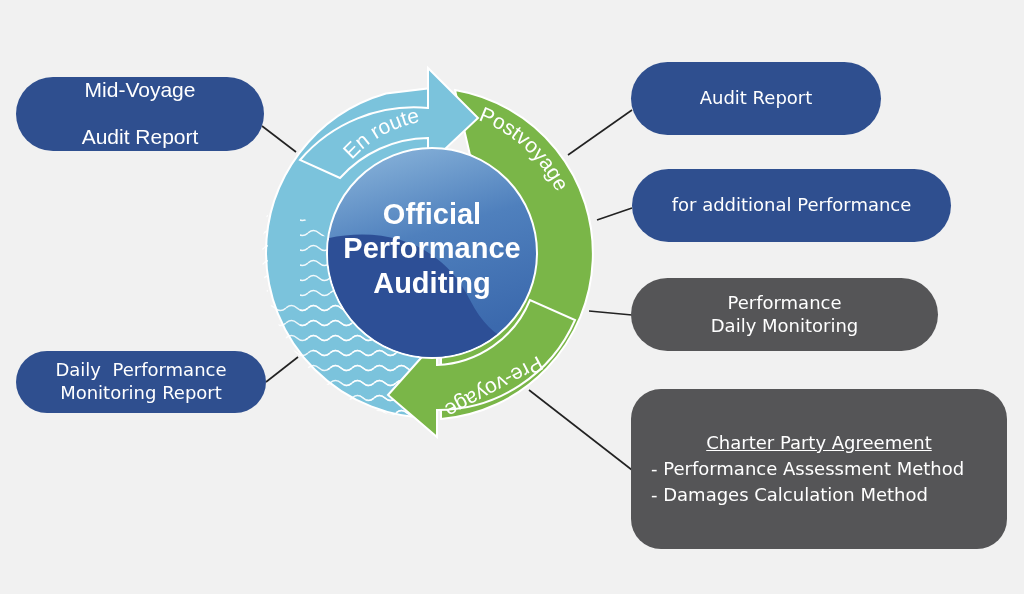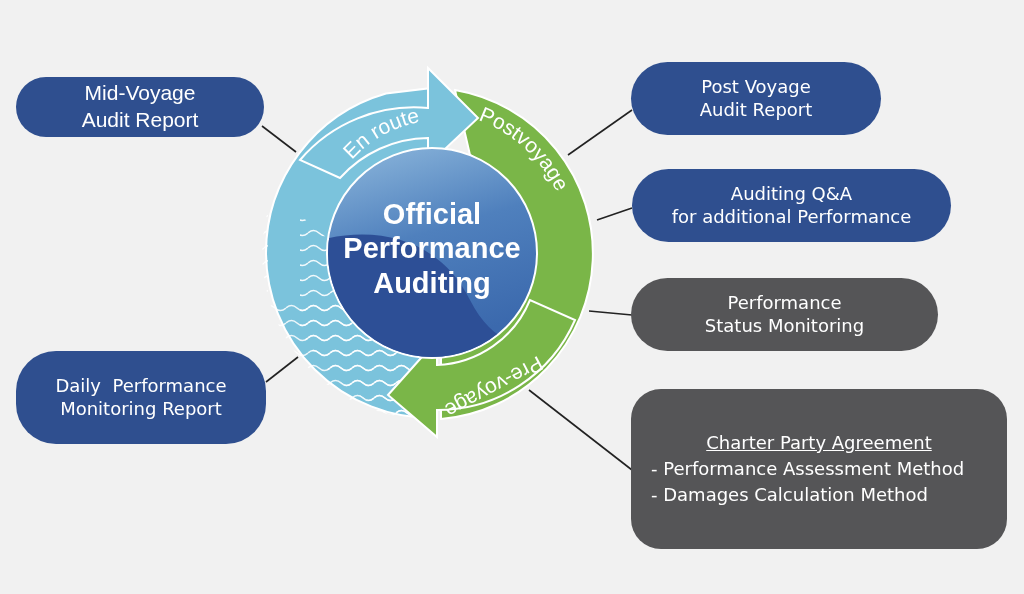--- a/index.html
+++ b/index.html
@@ -16,22 +16,22 @@
     color: #ffffff; text-align: center;
     border-radius: 40px;
     box-sizing: border-box;
     line-height: 1.27;
   }
   .pill.blue { background: #2f4f8f; }
   .pill.gray { background: #555557; }
   .pill .line { display: block; white-space: pre; }
   .pill.sans-a { font-family: "Liberation Sans", sans-serif; font-size: 21px; }
   .pill.sans-b { font-family: "DejaVu Sans", sans-serif; font-size: 18px; }
-  #pill-mid { left: 16px; top: 77px; width: 248px; height: 60px; }
-  #pill-daily { left: 16px; top: 351px; width: 250px; height: 93px; }
+  #pill-mid { left: 16px; top: 77px; width: 248px; height: 74px; justify-content: space-between; }
+  #pill-daily { left: 16px; top: 351px; width: 250px; height: 62px; }
   #pill-post { left: 631px; top: 62px; width: 250px; height: 73px; }
   #pill-qa { left: 632px; top: 169px; width: 319px; height: 73px; }
   #pill-status { left: 631px; top: 278px; width: 307px; height: 73px; }
   #pill-charter {
     left: 631px; top: 389px; width: 376px; height: 160px;
     border-radius: 30px; align-items: flex-start; padding-left: 20px;
     line-height: 1.45;
   }
   #pill-charter .title { align-self: center; padding-right: 20px; text-decoration: underline; }
 </style>
@@ -107,31 +107,29 @@
   <span class="line">Mid-Voyage</span>
   <span class="line">Audit Report</span>
 </div>
 
 <div id="pill-daily" class="pill blue sans-b">
   <span class="line">Daily  Performance</span>
   <span class="line">Monitoring Report</span>
 </div>
 
 <div id="pill-post" class="pill blue sans-b">
-  <span class="line">Post Voyage</span>
   <span class="line">Audit Report</span>
 </div>
 
 <div id="pill-qa" class="pill blue sans-b">
-  <span class="line">Auditing Q&amp;A</span>
   <span class="line">for additional Performance</span>
 </div>
 
 <div id="pill-status" class="pill gray sans-b">
   <span class="line">Performance</span>
-  <span class="line">Status Monitoring</span>
+  <span class="line">Daily Monitoring</span>
 </div>
 
 <div id="pill-charter" class="pill gray sans-b">
   <span class="line title">Charter Party Agreement</span>
   <span class="line">- Performance Assessment Method</span>
   <span class="line">- Damages Calculation Method</span>
 </div>
 
 </body></html>

